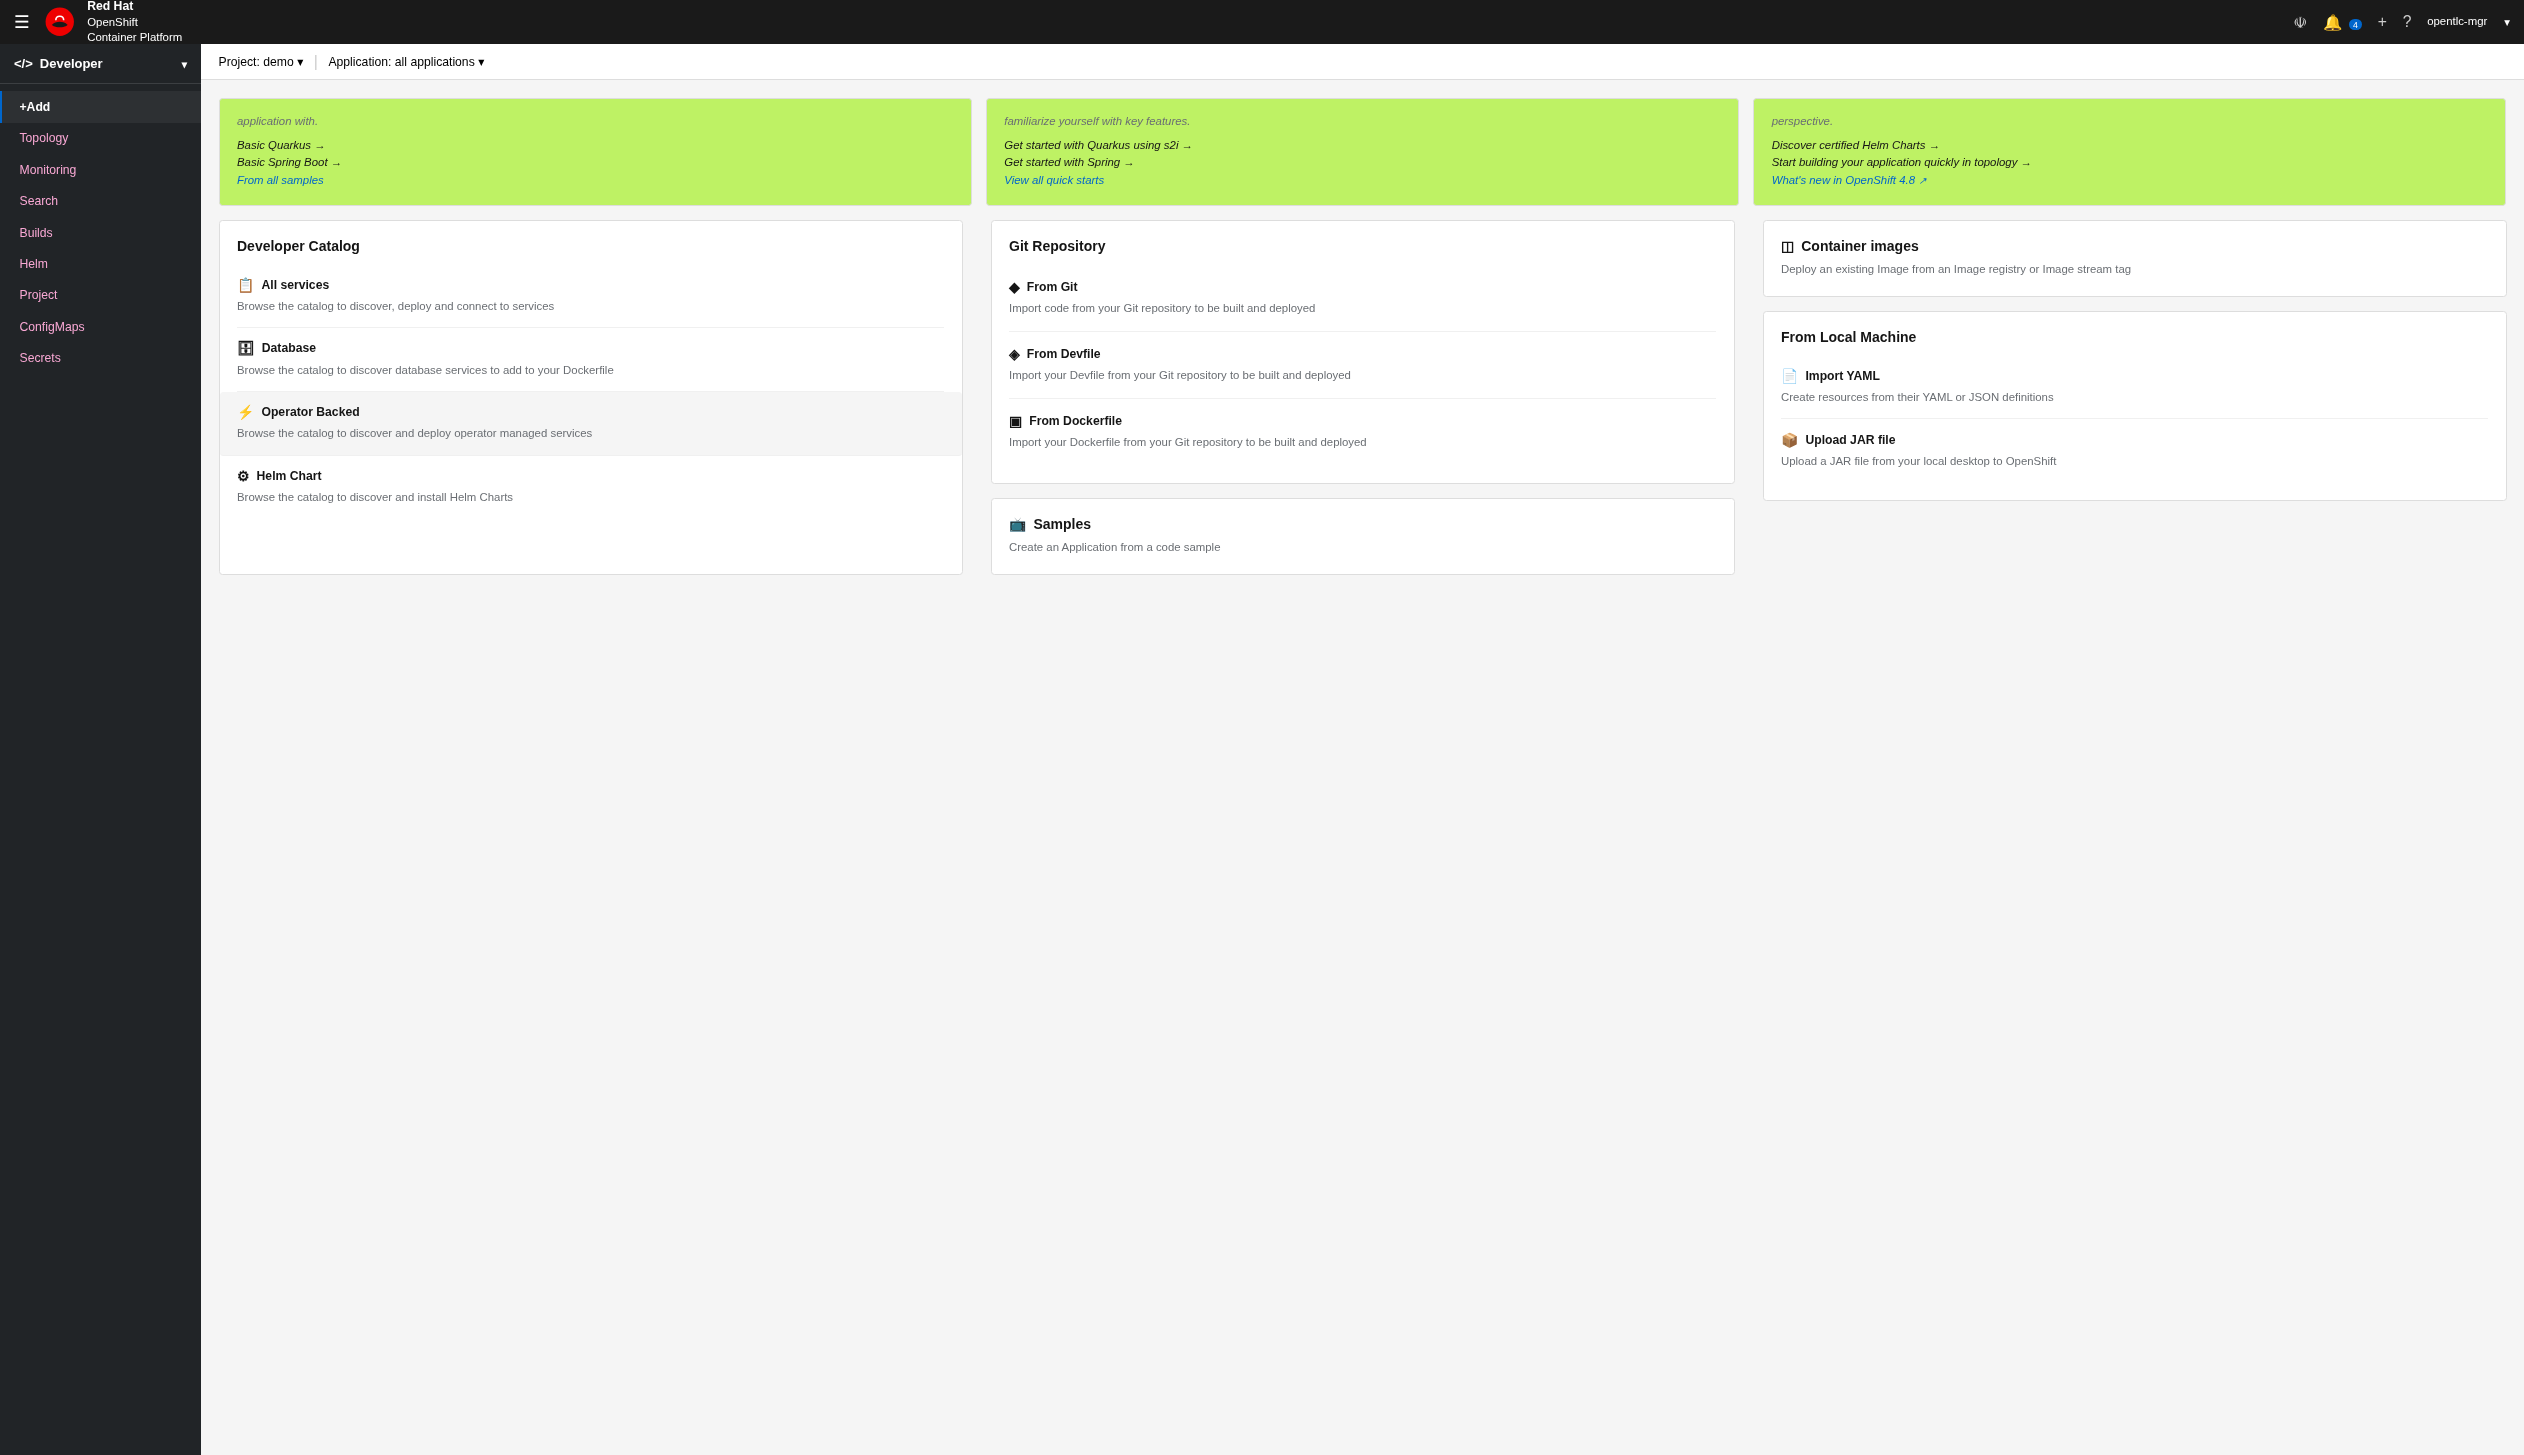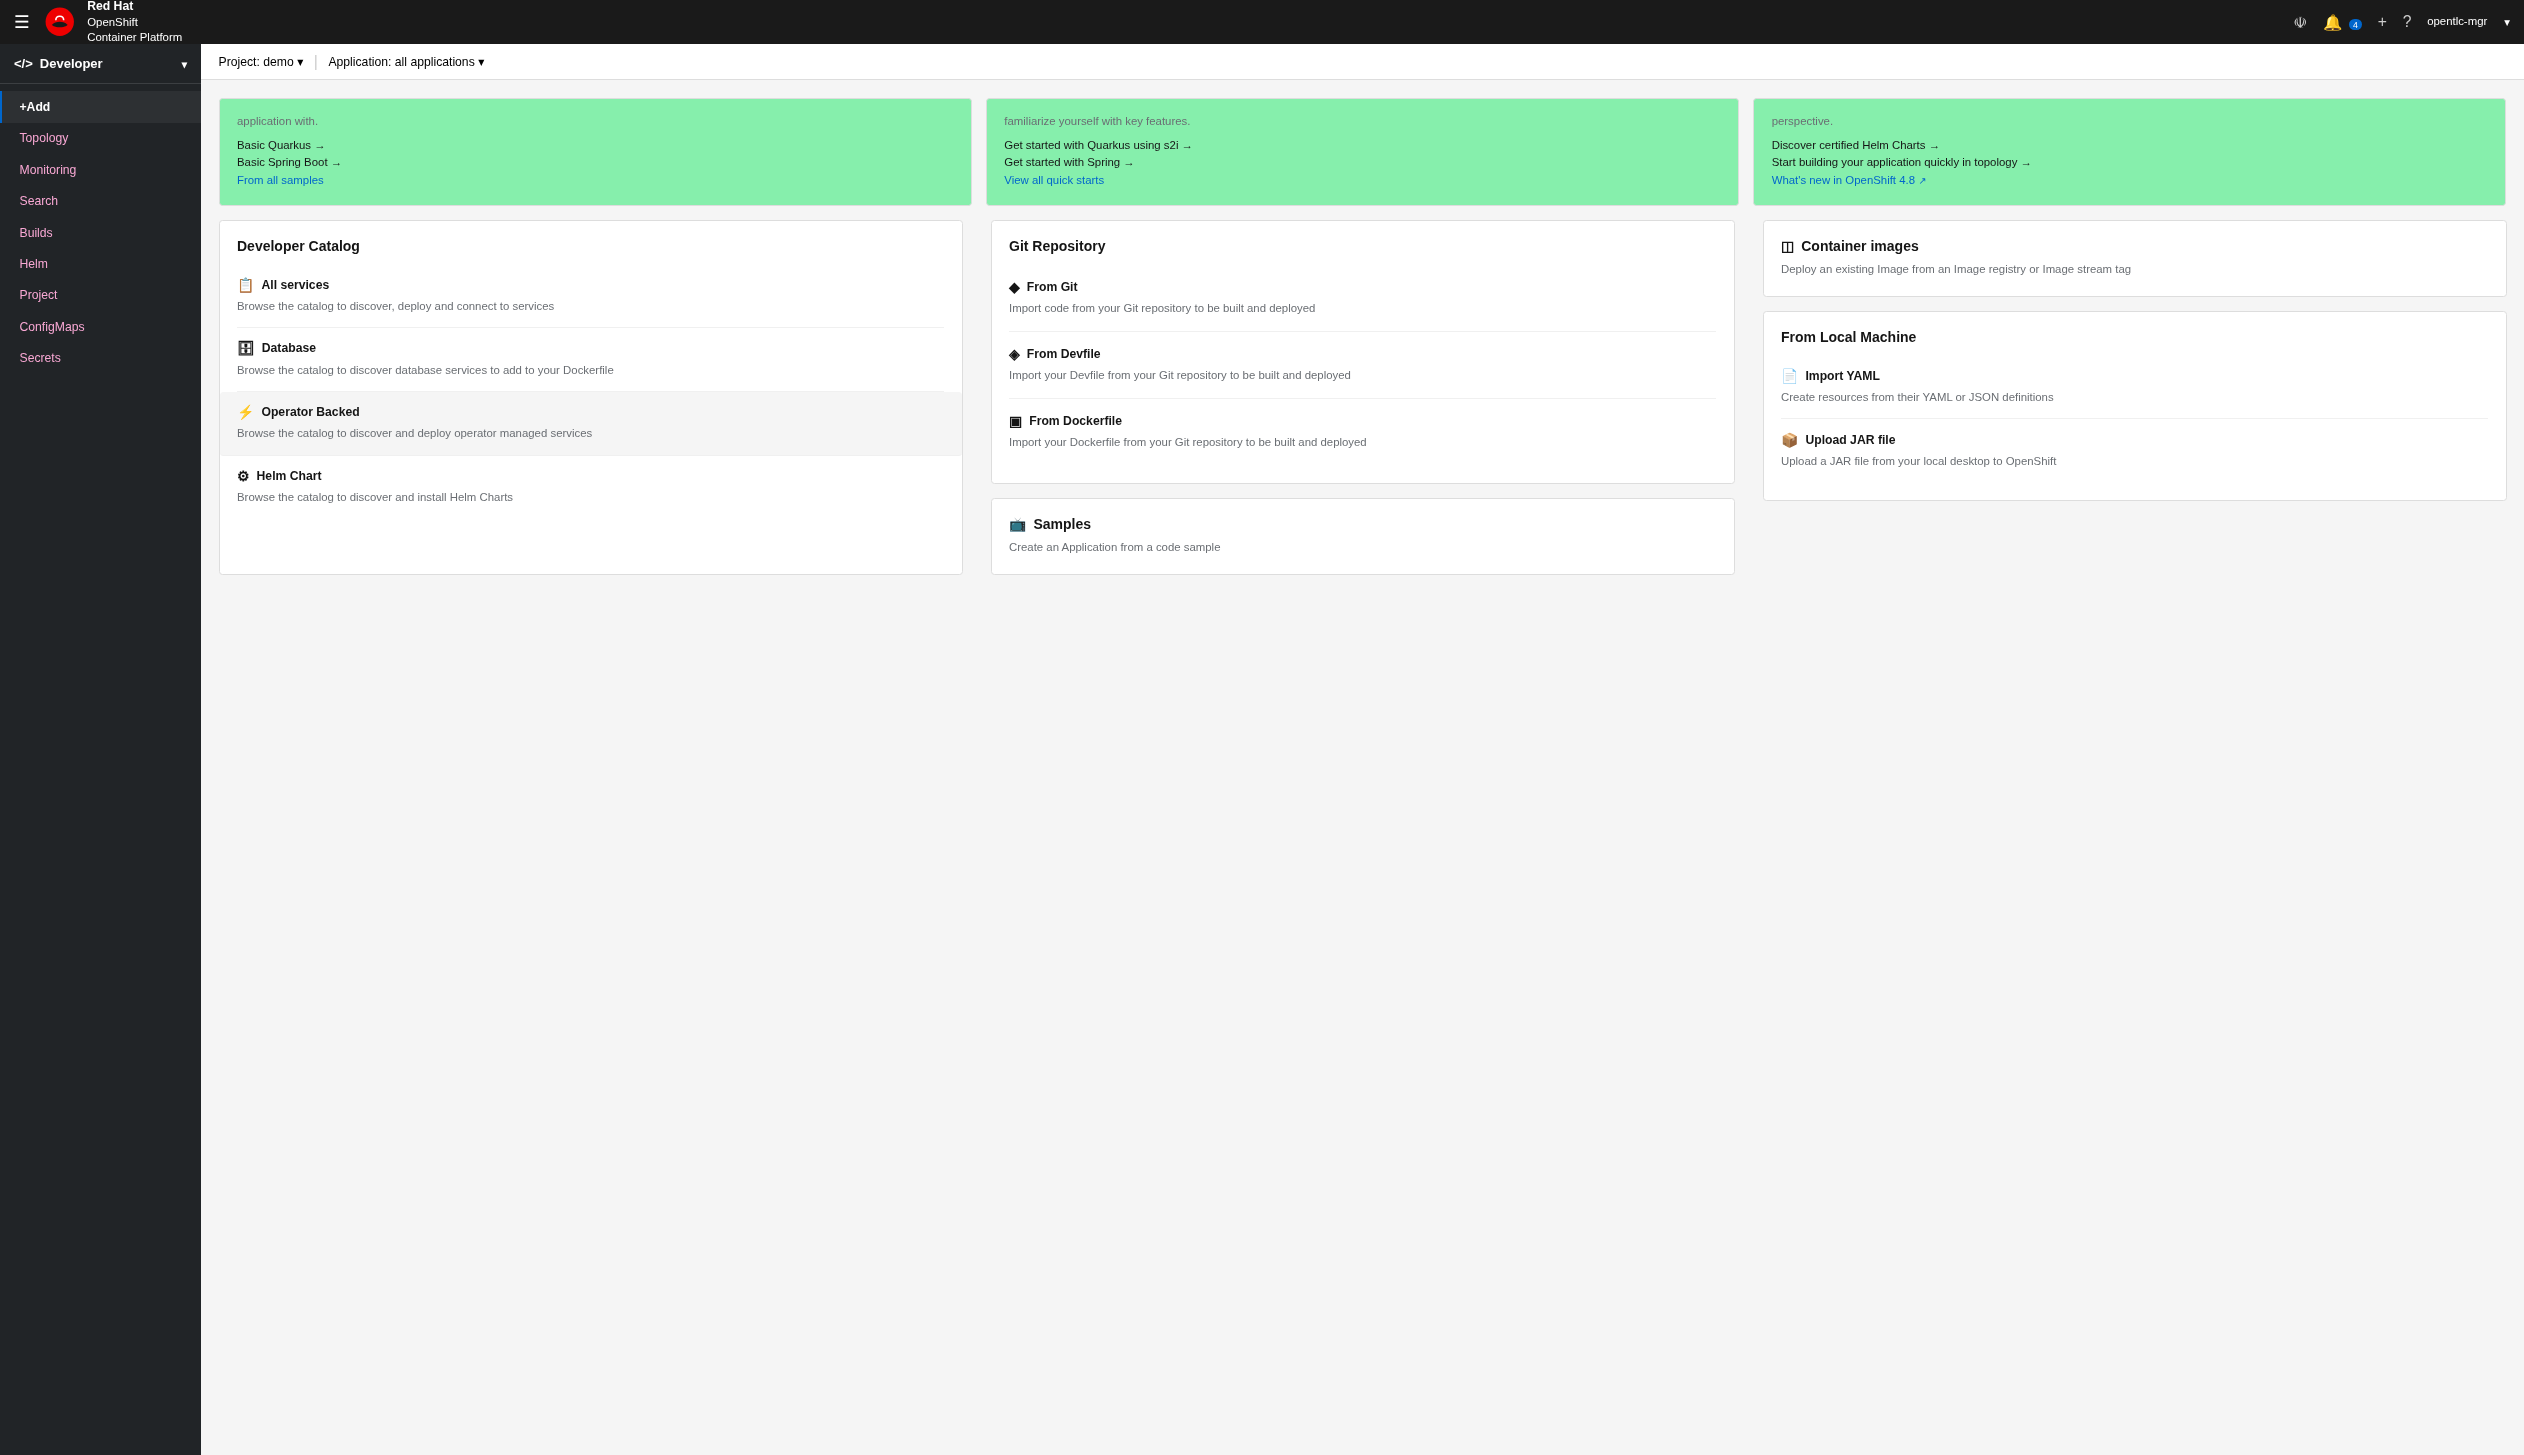--- a/index.html
+++ b/index.html
@@ -208,24 +208,25 @@
     ::-webkit-scrollbar-track { background: #f1f1f1; }
     ::-webkit-scrollbar-thumb { background: #ccc; border-radius: 2.6px; }
 
     .top-row-partial {
       display: grid;
       grid-template-columns: 1fr 1fr 1fr;
       gap: 14px;
       margin-bottom: 14px;
     }
     .partial-card {
-      background: #86efac;
+      background: #bef264;
       border: 0.9px solid #ddd;
       border-radius: 3.5px;
       padding: 14px 17.5px 17.5px;
+      font-style: italic;
     }
     .partial-text {
       font-size: 11.4px;
       color: #6a6e73;
       margin-bottom: 8.7px;
       line-height: 1.5;
     }
   </style>
 </head>
 <body>

